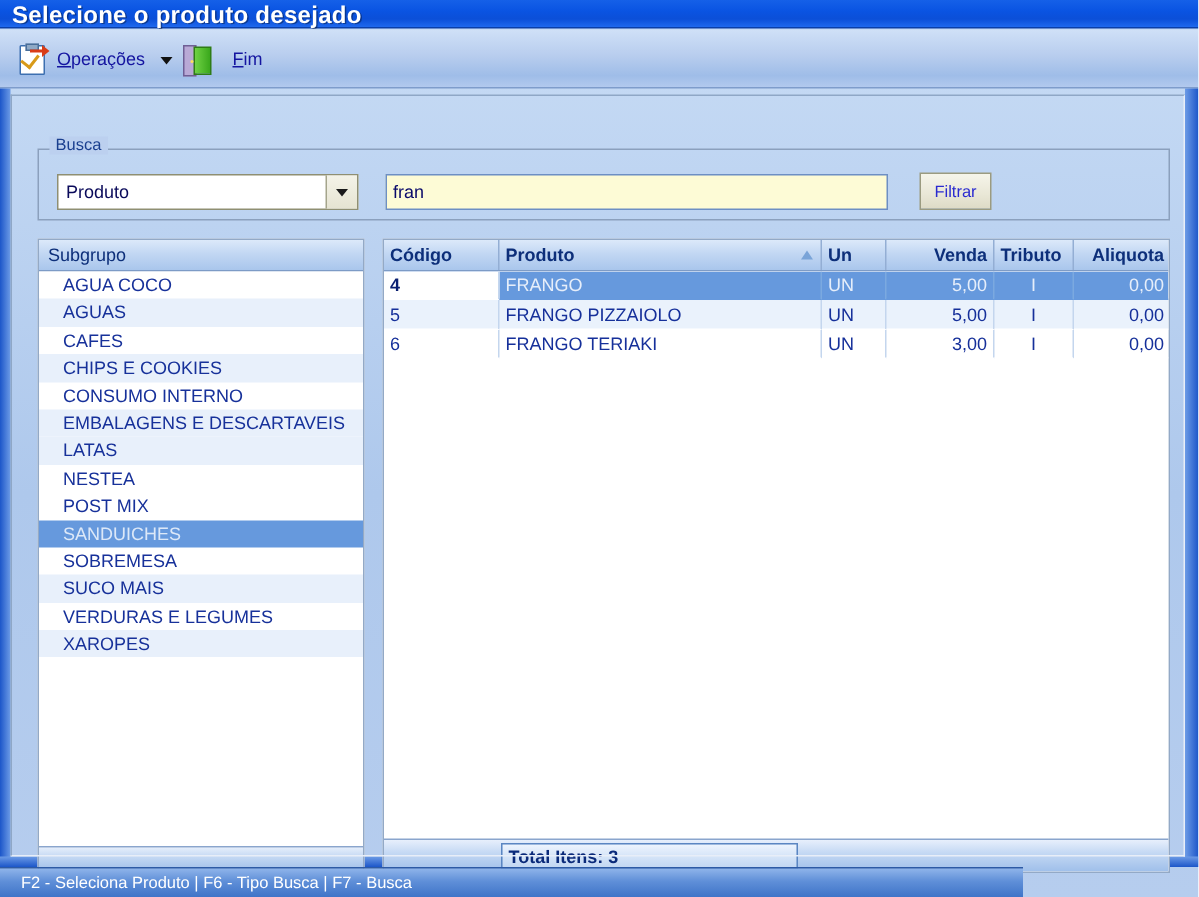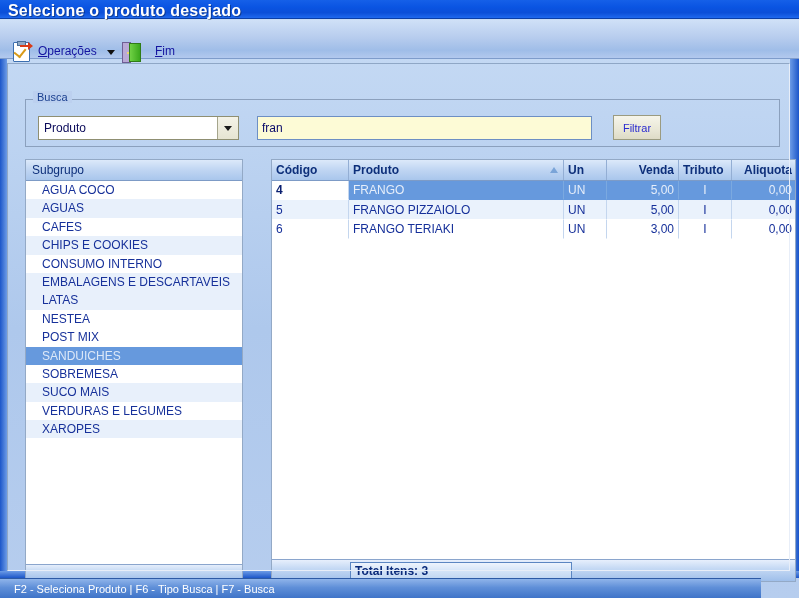--- a/index.html
+++ b/index.html
@@ -45,21 +45,21 @@
     position: absolute;
     left: 0; top: 20px;
     width: 799px;
     height: 39px;
     background: linear-gradient(to bottom, #cfe0f7 0%, #b8cdee 45%, #9fbde8 80%, #b2c9ee 100%);
     border-bottom: 1px solid #7e9ccb;
     box-sizing: border-box;
   }
   .tb-item {
     position: absolute;
-    top: 16px;
+    top: 4px;
     height: 30px;
     display: flex;
     align-items: center;
     gap: 6px;
     padding: 0 4px;
     cursor: default;
   }
   .tb-label {
     font-size: 12px;
     color: #1515a0;
@@ -295,21 +295,21 @@
     flex: 0 0 17px;
     height: 17px;
     background: linear-gradient(to bottom, #e5eefb 0%, #c3d8f3 40%, #9dbde9 100%);
     border-top: 1px solid #8aa5cd;
     box-sizing: border-box;
   }
 
   
   .grid-panel {
     position: absolute;
-    left: 264px; top: 74px;
+    left: 248px; top: 74px;
     width: 525px;
     height: 423px;
     background: #ffffff;
     border: 1px solid #93a9c6;
     box-sizing: border-box;
     display: flex;
     flex-direction: column;
     overflow: hidden;
   }
   .grid-header {
@@ -385,39 +385,39 @@
     flex: 0 0 22px;
     height: 22px;
     background: linear-gradient(to bottom, #e7effc 0%, #c5d9f4 40%, #9fbfea 100%);
     border-top: 1px solid #8aa5cd;
     box-sizing: border-box;
     position: relative;
   }
   .total-box {
     position: absolute;
     left: 78px; top: 2px;
-    width: 222px;
+    width: 198px;
     height: 17px;
     background: linear-gradient(to bottom, #eef4fd 0%, #d6e5f8 50%, #c2d7f2 100%);
     border: 1px solid #5b86c2;
     box-sizing: border-box;
     display: flex;
     align-items: center;
     padding-left: 4px;
     font-size: 12px;
     font-weight: bold;
     color: #0a2a7a;
     white-space: nowrap;
   }
 
   
   .statusbar {
     position: absolute;
     left: 0; bottom: 0;
-    width: 761px;
+    width: 682px;
     height: 20px;
     background: linear-gradient(to bottom, #8fb4ea 0%, #5f8fd8 45%, #3f74c8 100%);
     border-top: 1px solid #2d5aa5;
     box-sizing: border-box;
     display: flex;
     align-items: center;
     padding-left: 14px;
   }
   .statusbar-text {
     font-size: 11px;

